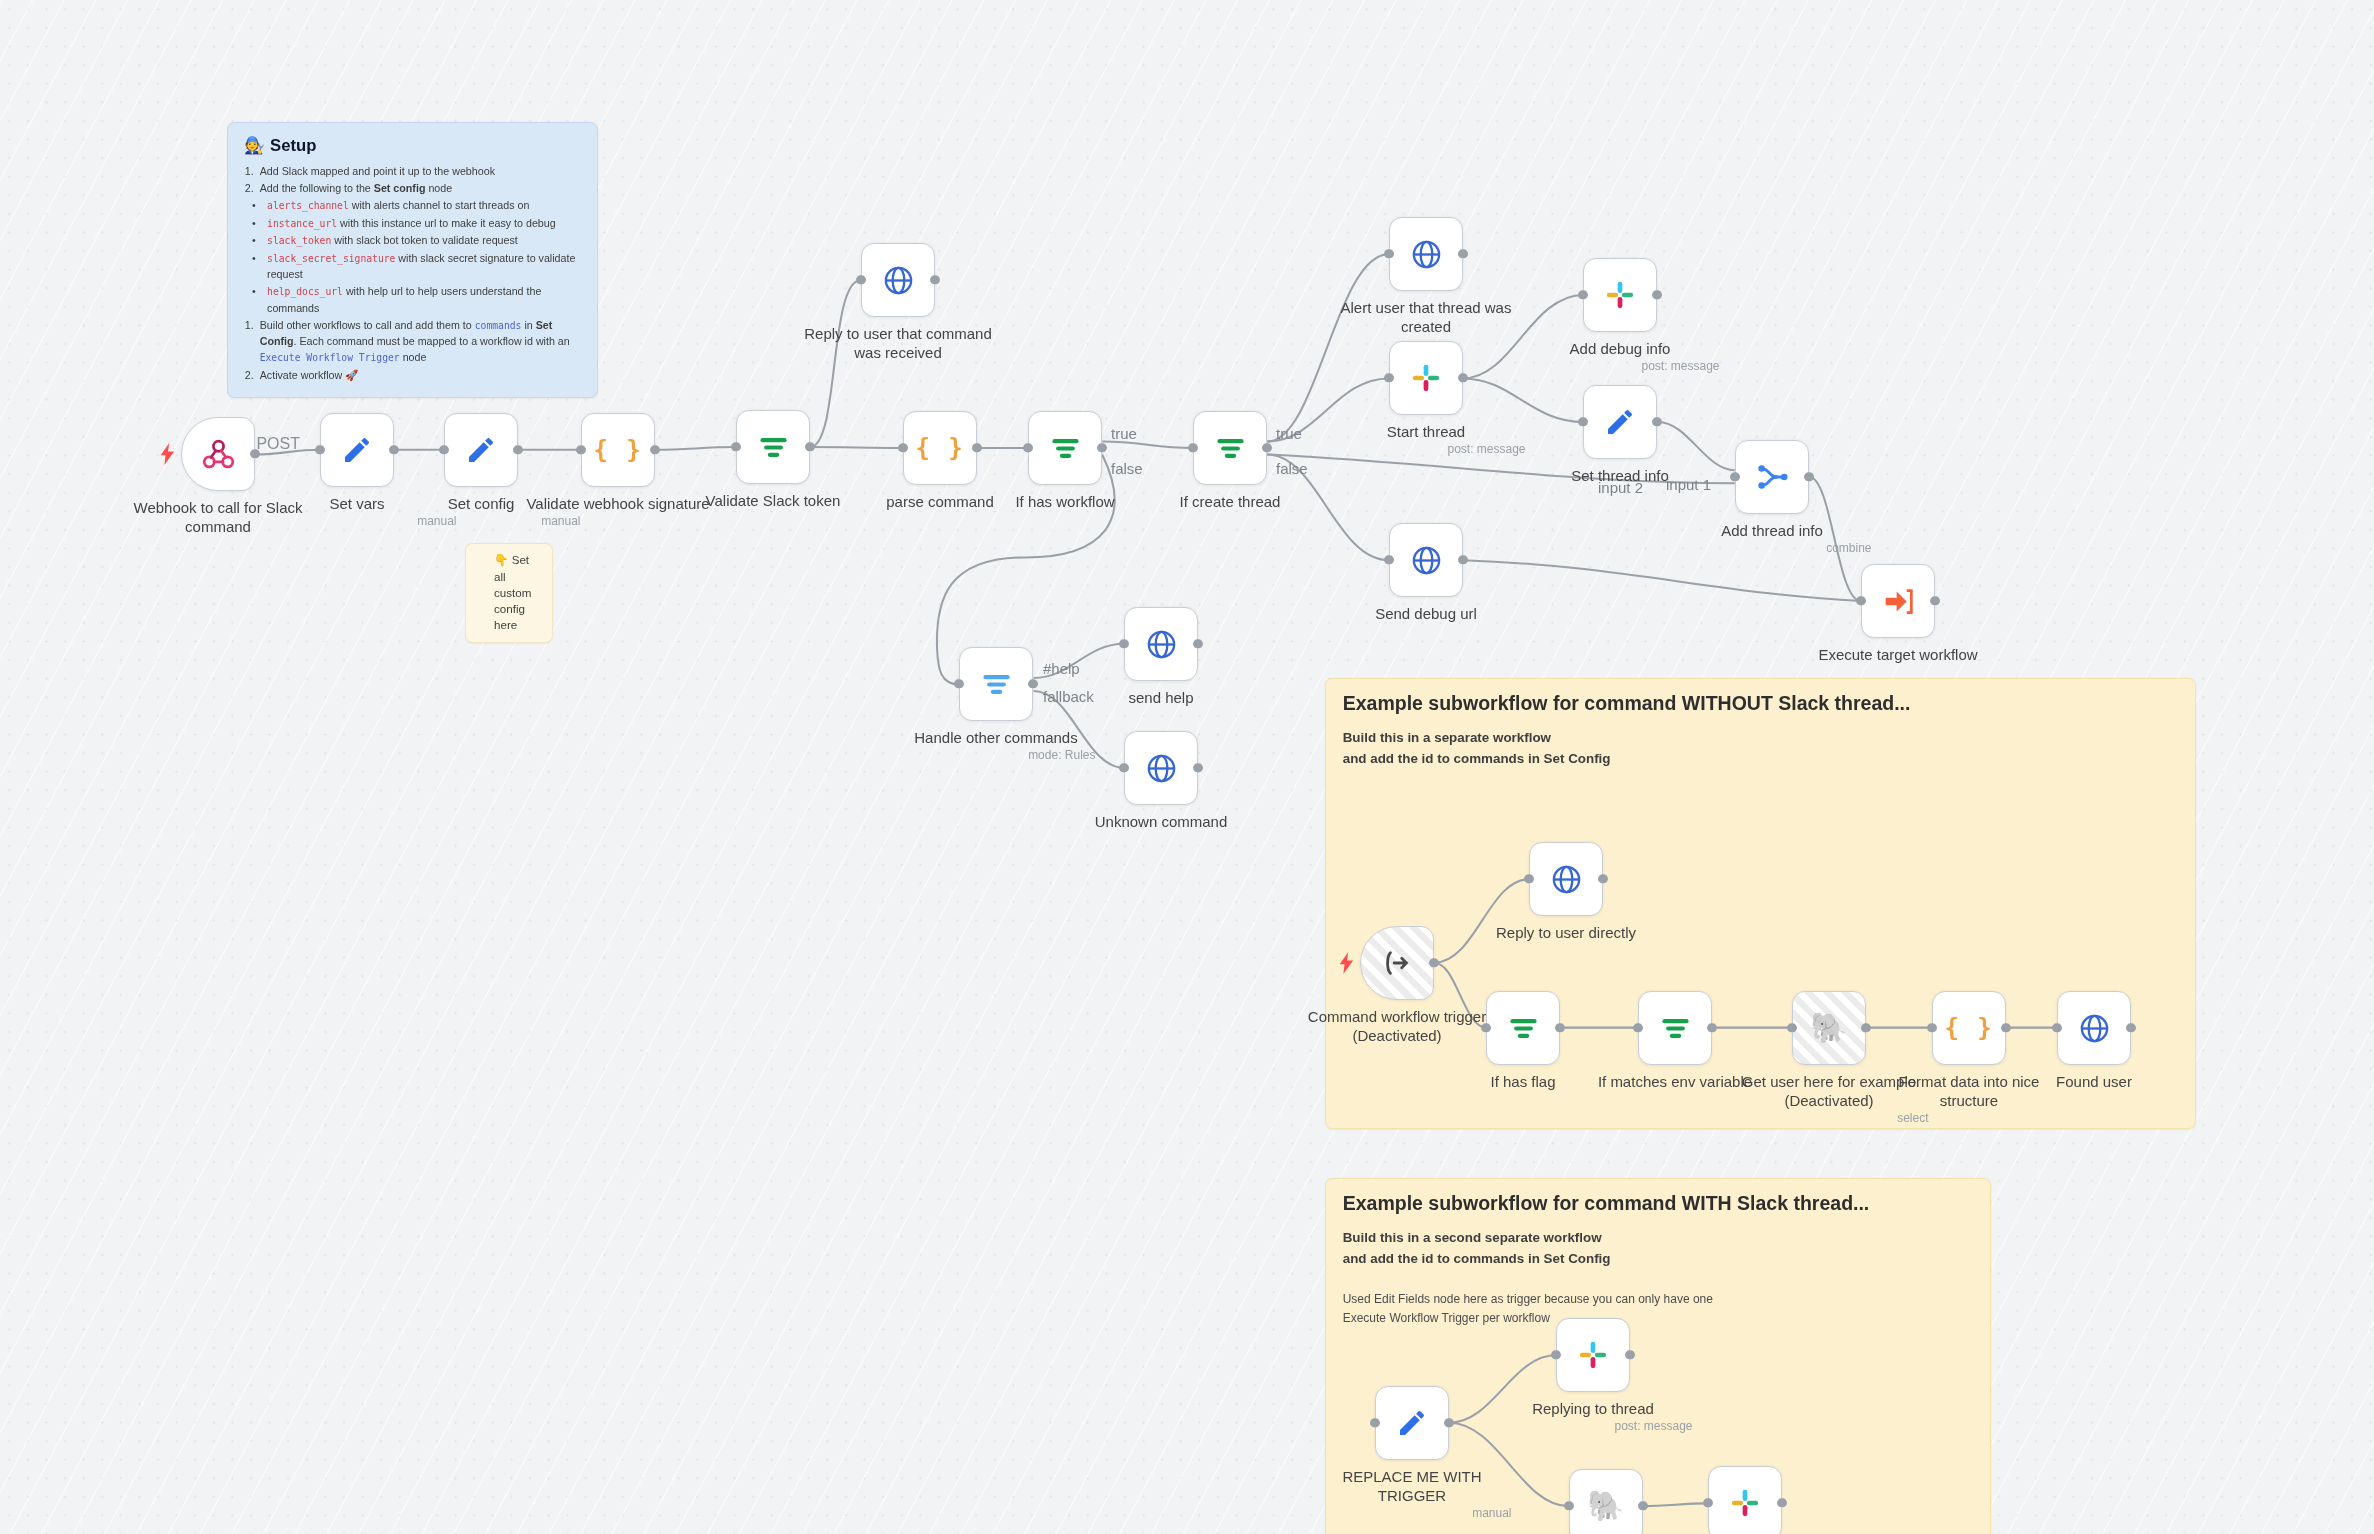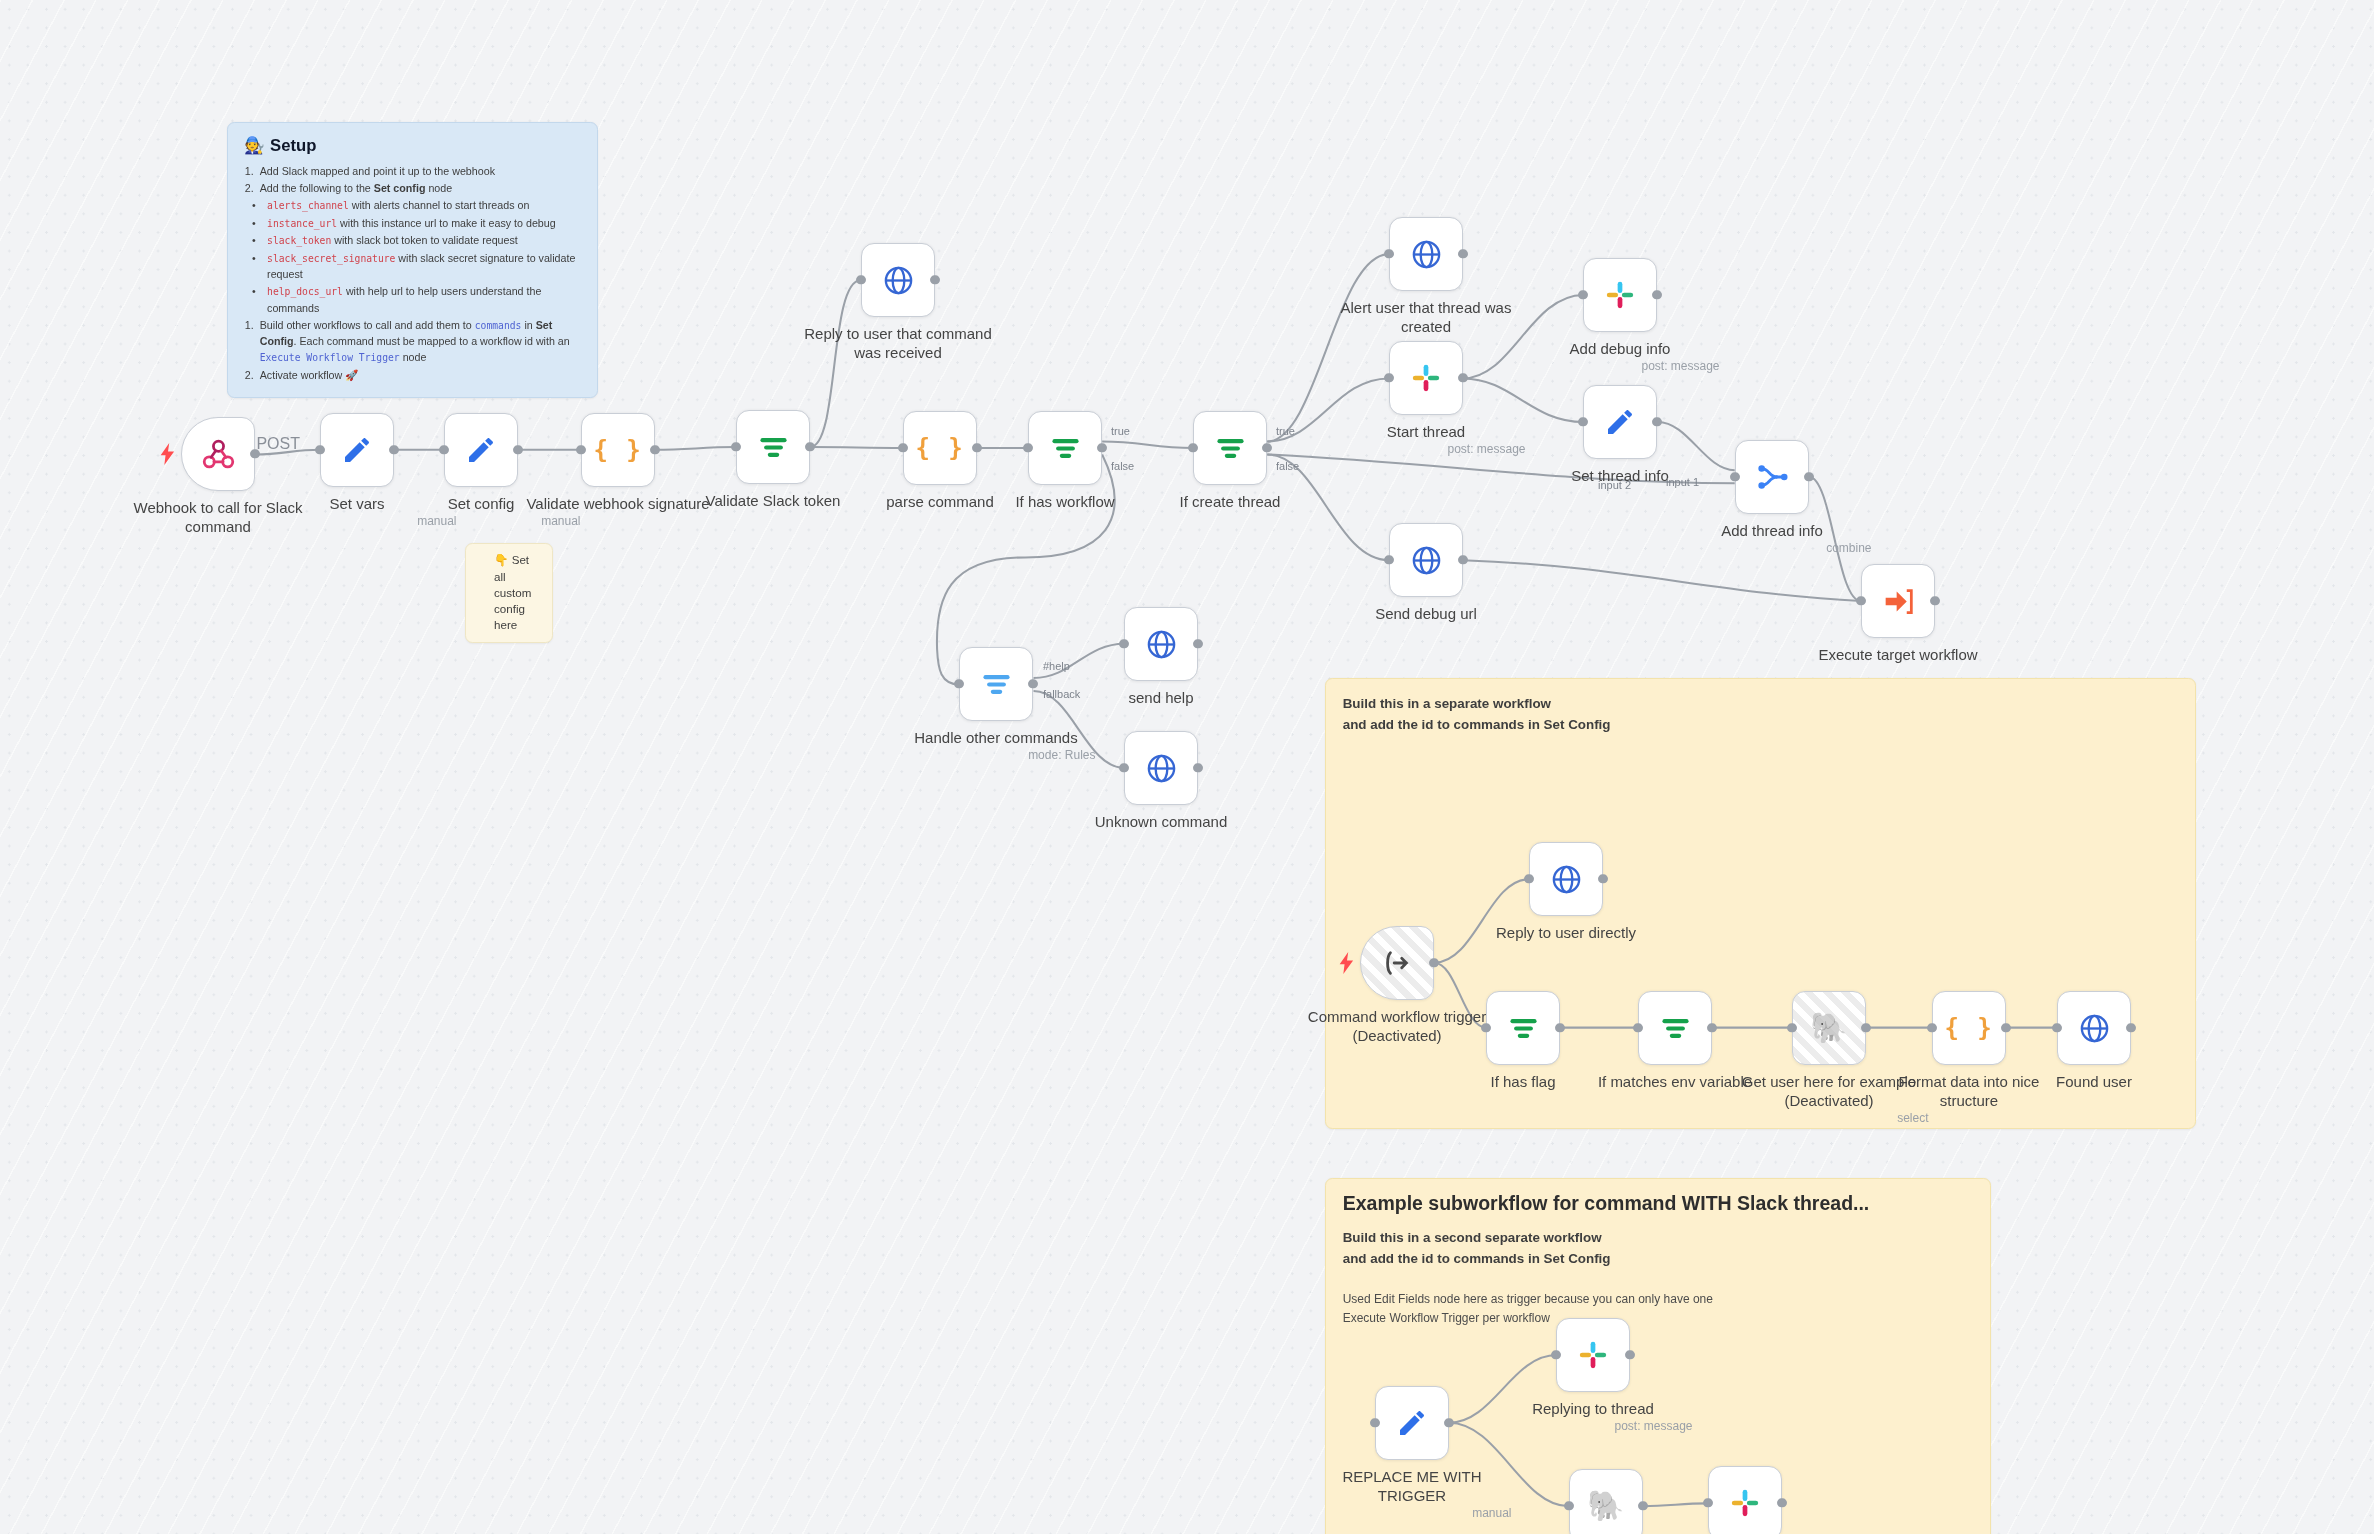--- a/index.html
+++ b/index.html
@@ -22,21 +22,21 @@
   .sticky.yellow .note-line{font-size:13.4px;line-height:1.45;margin:1.9px 0;}
   .sticky.yellow .note-line.small{font-size:12px;color:#4c4c4c;}
   .sticky.yellow .note-line.gap{margin-top:22px;}
   .sticky.mini .note-line{font-size:11.6px;line-height:1.4;}
   .b{font-weight:bold;}
   .code{font-family:"DejaVu Sans Mono",monospace;font-size:9.7px;color:#d0434c;}
   .code2{font-family:"DejaVu Sans Mono",monospace;font-size:9.7px;color:#4f63d2;}
   
   svg.edges{position:absolute;left:0;top:0;z-index:2;pointer-events:none;}
   svg.edges path{fill:none;stroke:#9aa0a8;stroke-width:2.2px;}
-  .edge-label{position:absolute;font-size:11px;color:#7d838c;z-index:4;white-space:nowrap;}
+  .edge-label{position:absolute;font-size:15px;color:#7d838c;z-index:4;white-space:nowrap;}
   
   .node{position:absolute;width:74px;z-index:3;cursor:pointer;}
   .node-box{width:74px;height:74px;background:#fff;border:1.6px solid #c9ced6;border-radius:13px;
     display:flex;align-items:center;justify-content:center;position:relative;
     box-shadow:0 0.9px 2.8px rgba(0,0,0,.07);box-sizing:border-box;}
   .node.trigger .node-box{border-radius:37px 13px 13px 37px;}
   .node-box::before{content:'';position:absolute;left:-5.6px;top:50%;transform:translateY(-50%);
     width:9.3px;height:9.3px;border-radius:50%;background:#9aa0a8;}
   .node-box::after{content:'';position:absolute;right:-5.6px;top:50%;transform:translateY(-50%);
     width:9.3px;height:9.3px;border-radius:50%;background:#9aa0a8;}
@@ -99,20 +99,21 @@
 
   <div class="sticky mini" style="left:465px;top:543px;width:88px;min-height:54px;padding-left:28px;">
     <div>
         <div class="note-line">
           <span><span>👇 Set all custom config here</span></span>
         </div>
       </div>
   </div>
 
   <div class="sticky yellow" style="left:1325px;top:678px;width:871px;height:451px;">
+    <h2>Example subworkflow for command WITHOUT Slack thread...</h2>
     <div>
         <div class="note-line">
           <span><span class="b">Build this in a separate workflow</span></span>
         </div>
         <div class="note-line">
           <span><span class="b">and add the id to </span><span class="b">commands</span><span class="b"> in </span><span class="b">Set Config</span></span>
         </div>
       </div>
   </div>
 

